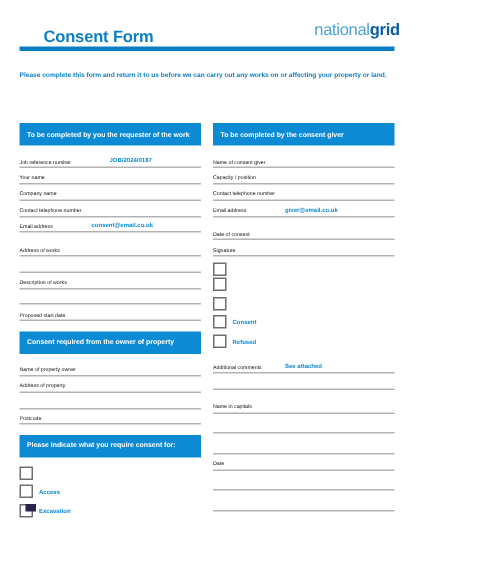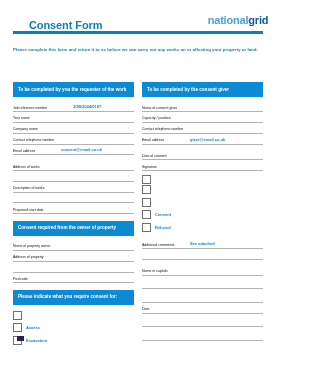--- a/index.html
+++ b/index.html
@@ -32,21 +32,21 @@
     background: #ffffff;
     display: flex;
     align-items: center;
     justify-content: center;
   }
   .logo-text {
     font-size: 11px;
     letter-spacing: -0.2px;
     white-space: nowrap;
   }
-  .logo-light { color: #4a9fd8; font-weight: 700; margin-left: 36px; }
+  .logo-light { color: #4a9fd8; font-weight: 400; margin-left: 36px; }
   .logo-bold  { color: #0a5fa0; font-weight: 700; text-align: right; }
 
   .doc-title {
     position: absolute;
     left: 13px;
     top: 19px;
     font-size: 11px;
     font-weight: 700;
     color: #0c7fc4;
     letter-spacing: -0.1px;

